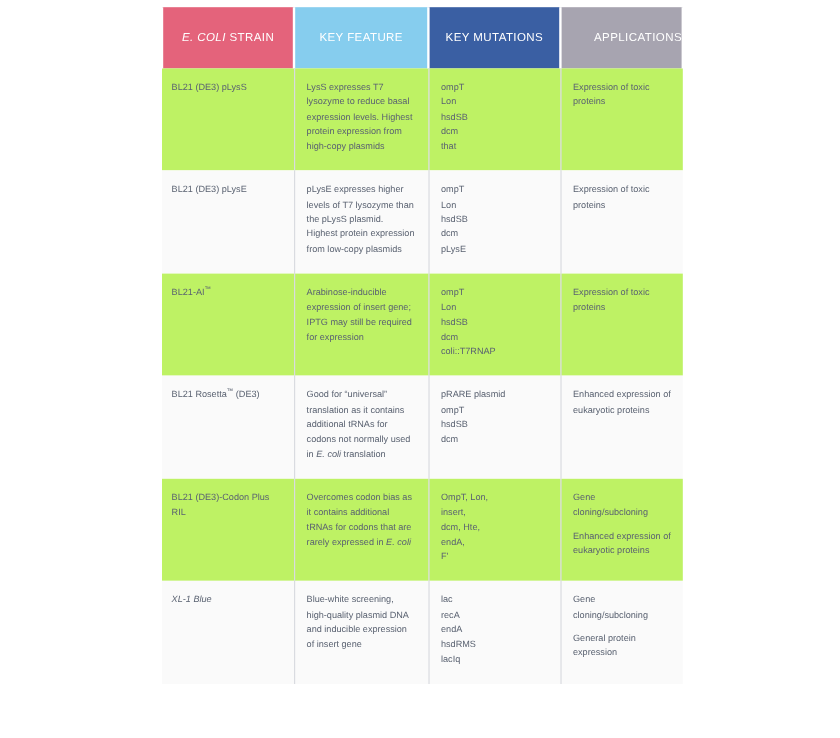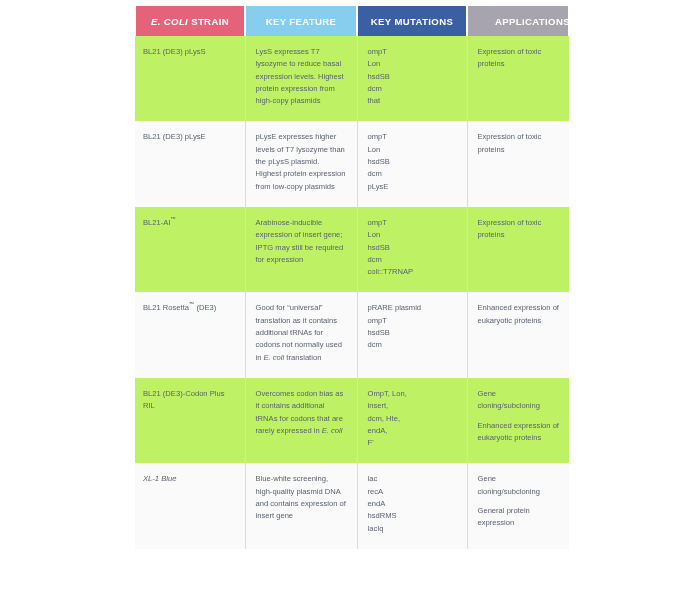--- a/index.html
+++ b/index.html
@@ -35,26 +35,26 @@
   table.strain-table col.c3 { width: 110px; }
   table.strain-table col.c4 { width: 102px; }
 
   thead td.spacer-cell {
     height: 6px;
     padding: 0;
     border: none;
     background: #ffffff;
   }
   th.hdr {
-    height: 30px;
+    height: 51px;
     vertical-align: middle;
     text-align: center;
     color: #ffffff;
     font-size: 9.6px;
-    font-weight: bold;
+    font-weight: normal;
     letter-spacing: 0.35px;
     padding: 0 4px;
     border: none;
     border-left: 2px solid #ffffff;
     border-right: 2px solid #ffffff;
     box-sizing: border-box;
     white-space: nowrap;
   }
   th.hdr .ital { font-style: italic; }
   th.h1 { background: #e4637b; }
@@ -198,21 +198,21 @@
               </div>
             </td>
             <td class="last">
               <p class="app-line">Gene cloning/subcloning</p>
               <p class="app-line">Enhanced expression of eukaryotic proteins</p>
             </td>
           </tr>
           <tr class="plain">
             <td class="col-strain"><span style="font-style:italic">XL-1 Blue</span></td>
             <td>
-              <p class="feat-text">Blue-white screening, high-quality plasmid DNA and contains expression of insert gene</p>
+              <p class="feat-text">Blue-white screening, high-quality plasmid DNA and inducible expression of insert gene</p>
             </td>
             <td>
               <div>
                 <div class="mut-line">lac</div>
                 <div class="mut-line">recA</div>
                 <div class="mut-line">endA</div>
                 <div class="mut-line">hsdRMS</div>
                 <div class="mut-line">lacIq</div>
               </div>
             </td>

